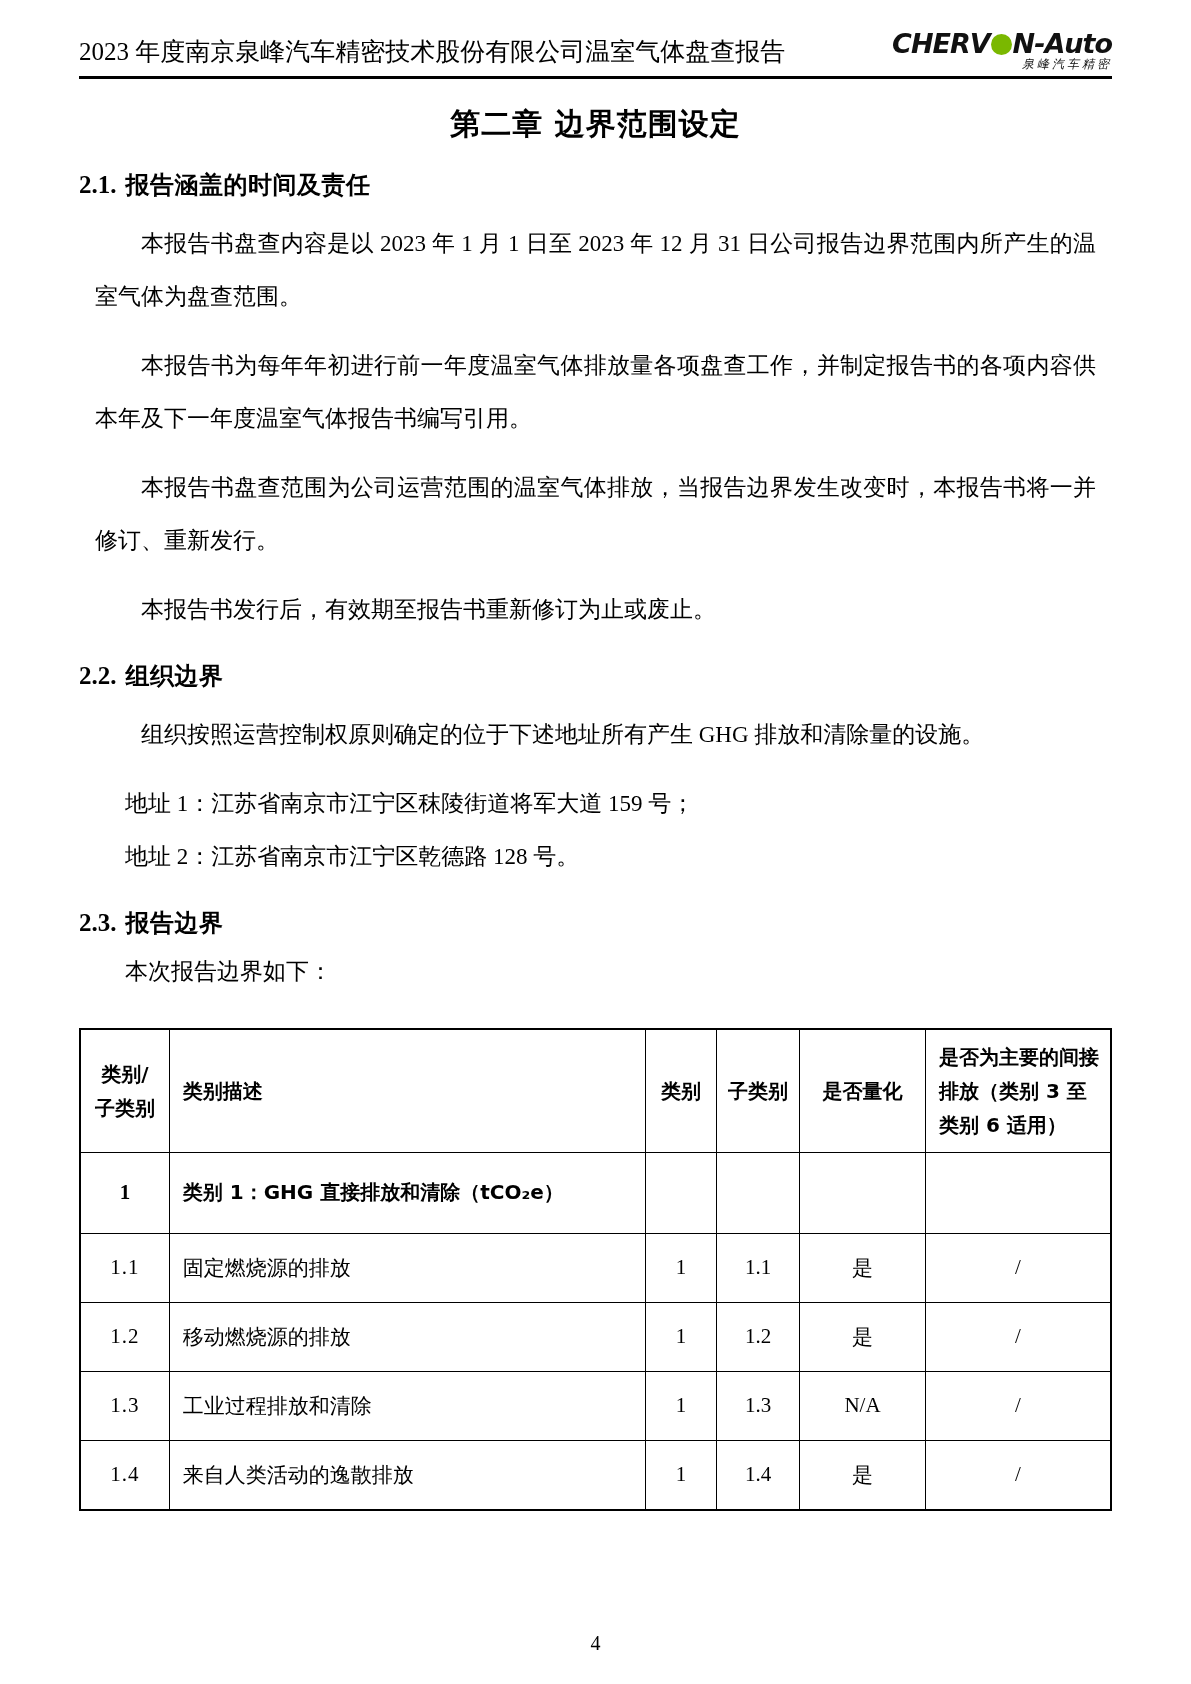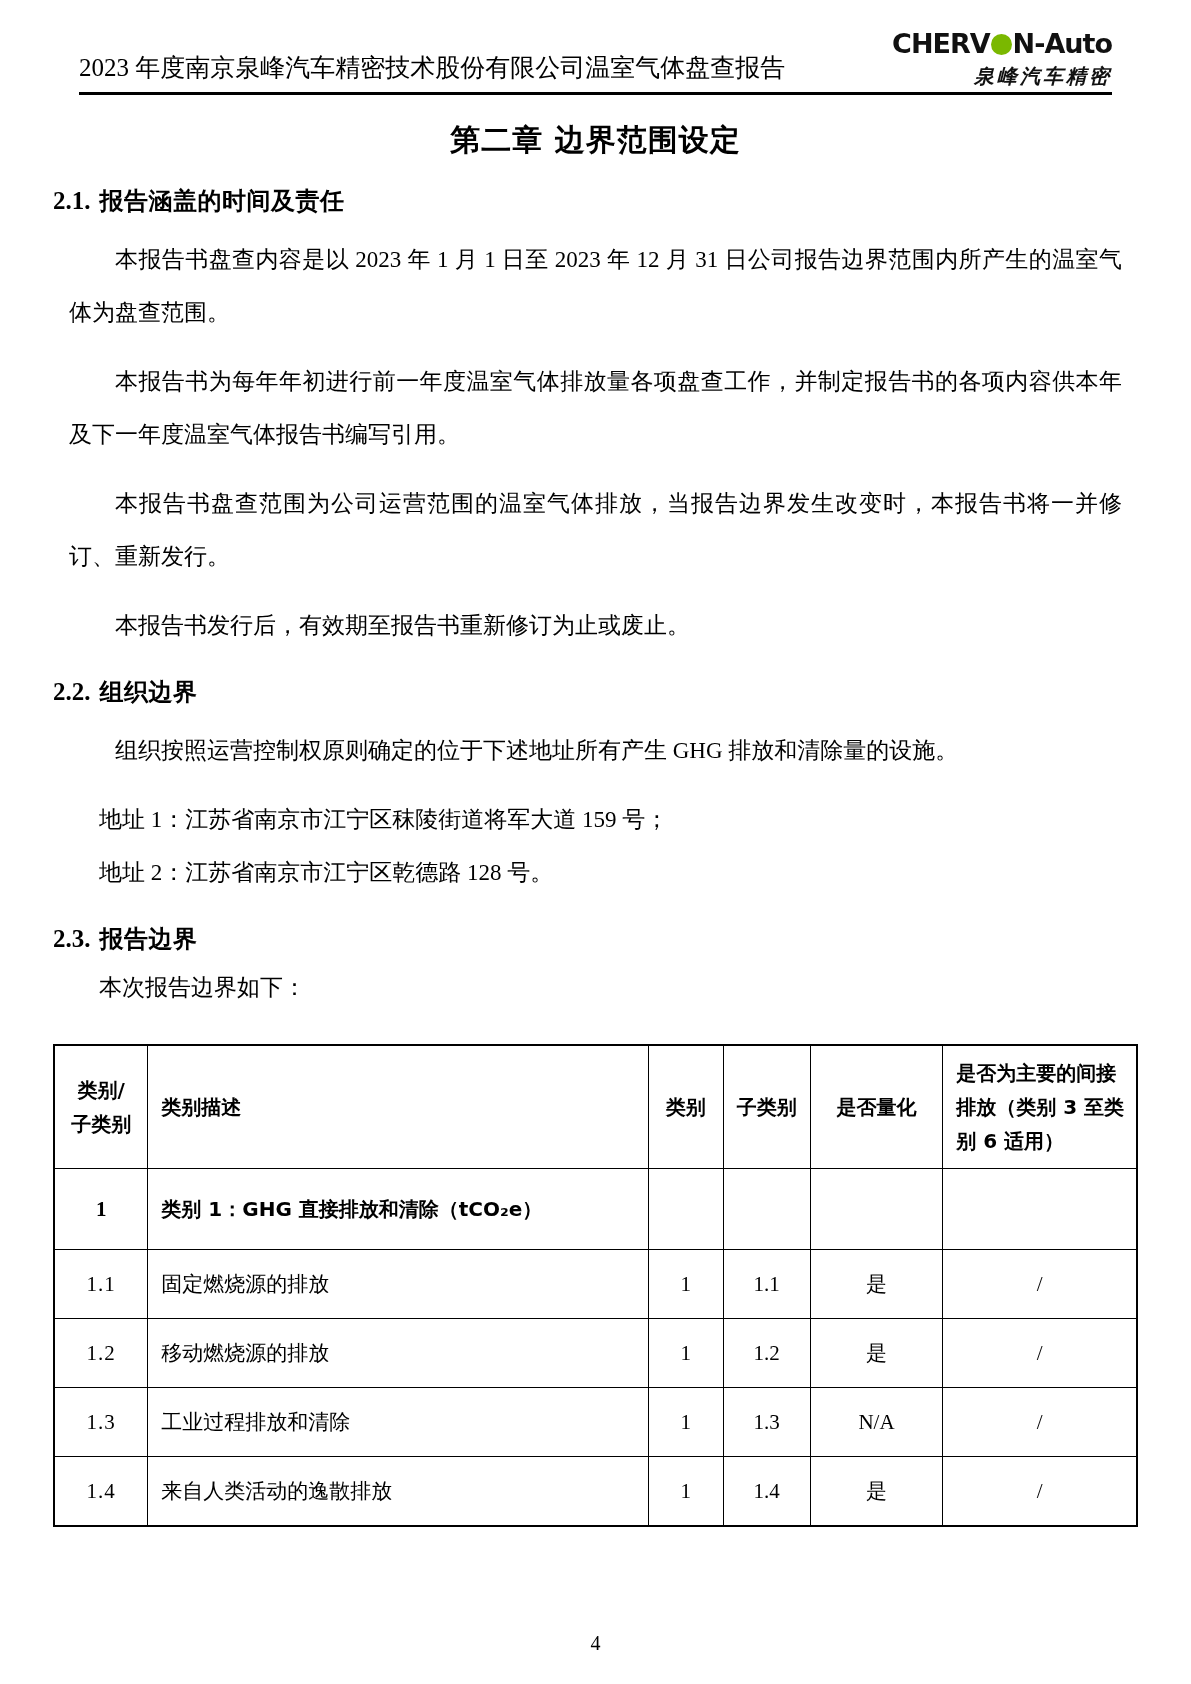--- a/index.html
+++ b/index.html
@@ -5,64 +5,65 @@
   html, body { margin: 0; padding: 0; }
   body {
     width: 1191px;
     height: 1684px;
     background: #ffffff;
     color: #000000;
     font-family: "Liberation Serif", "DejaVu Serif", serif;
     position: relative;
     overflow: hidden;
   }
-  .content { padding: 0 53px; }
+  .content { padding: 0 79px; }
 
   
   .page-header {
     display: flex;
     justify-content: space-between;
     align-items: flex-end;
     padding: 30px 79px 0 79px;
   }
   .doc-title {
     font-size: 25px;
     line-height: 1.25;
     padding-bottom: 4px;
     white-space: nowrap;
     text-align: right;
   }
   .logo { text-align: right; line-height: 1.05; }
   .logo-wordmark {
     font-family: "DejaVu Sans", "Liberation Sans", sans-serif;
     font-weight: bold;
+    font-style: italic;
     font-size: 27px;
     letter-spacing: -1px;
     color: #111111;
     white-space: nowrap;
   }
   .logo-o {
     display: inline-block;
     width: 21px;
     height: 21px;
     border-radius: 50%;
     background: #7ab800;          
     color: transparent;
     overflow: hidden;
     vertical-align: -2px;
     margin: 0 1px;
   }
   .logo-tagline {
     font-family: "DejaVu Sans", "Liberation Sans", sans-serif;
-    font-weight: bold;
+    font-weight: normal;
     font-style: italic;
-    font-size: 20px;
+    font-size: 12px;
     letter-spacing: 3px;
     color: #111111;
-    margin-top: 8px;
+    margin-top: 0;
   }
   .header-rule {
     height: 3px;
     background: #000;
     margin: 5px 79px 0 79px;
   }
 
   
   .chapter-title {
     font-family: "DejaVu Sans", "Liberation Sans", sans-serif;

